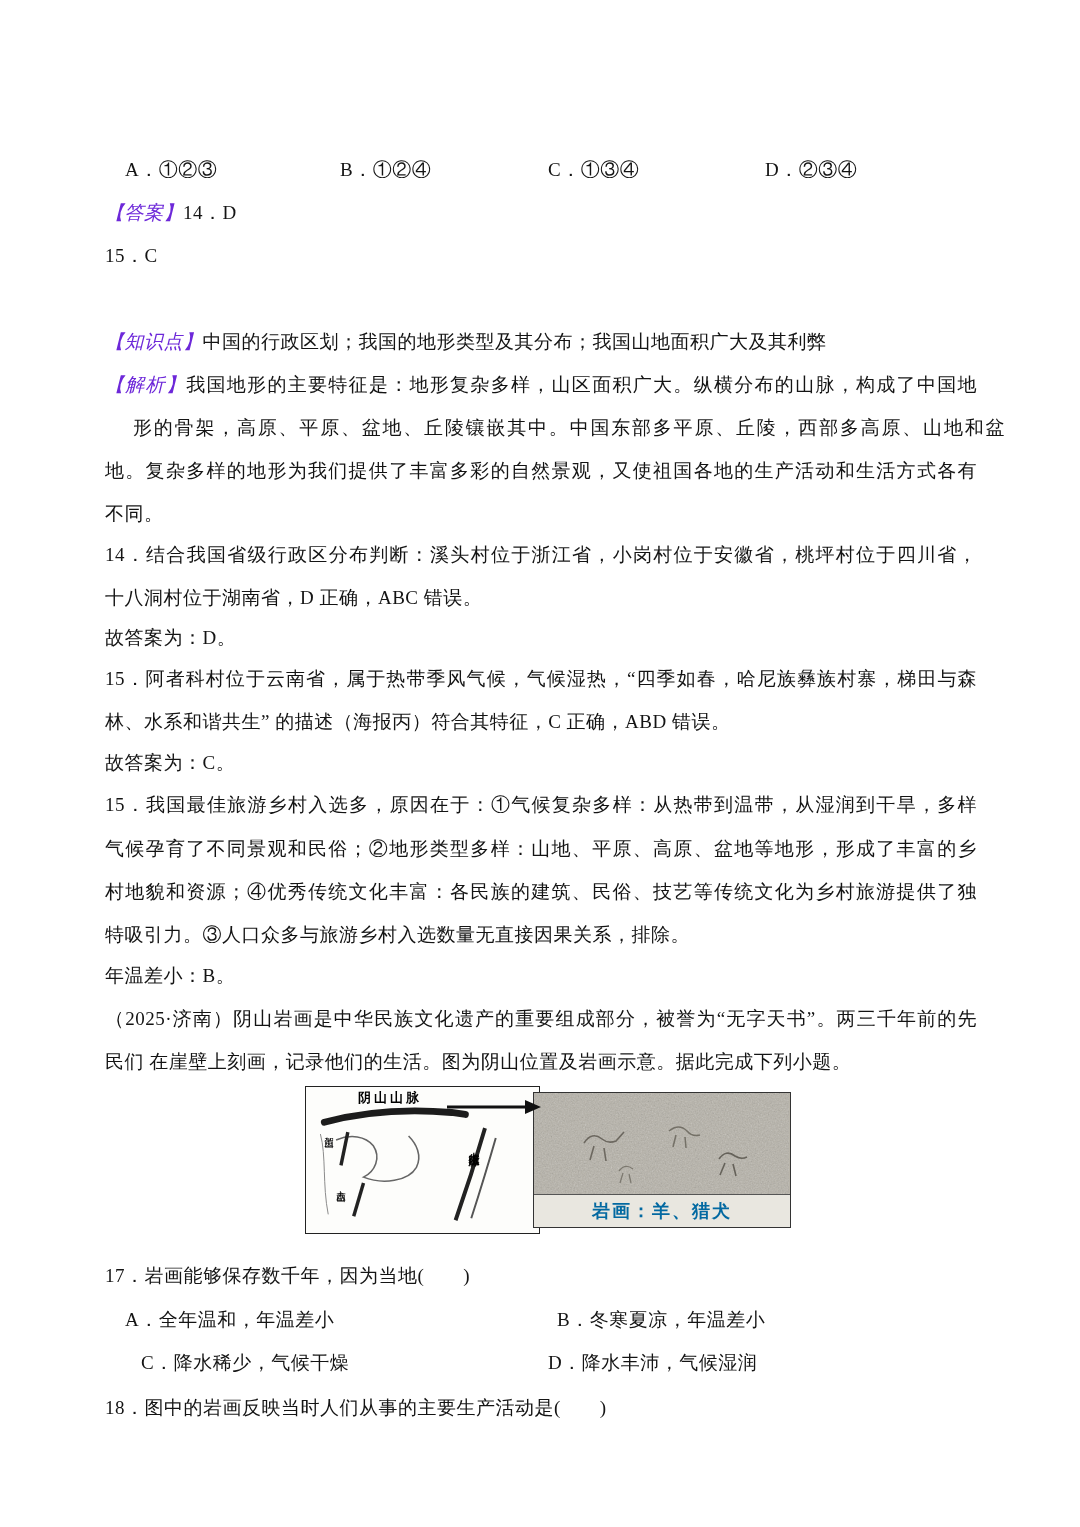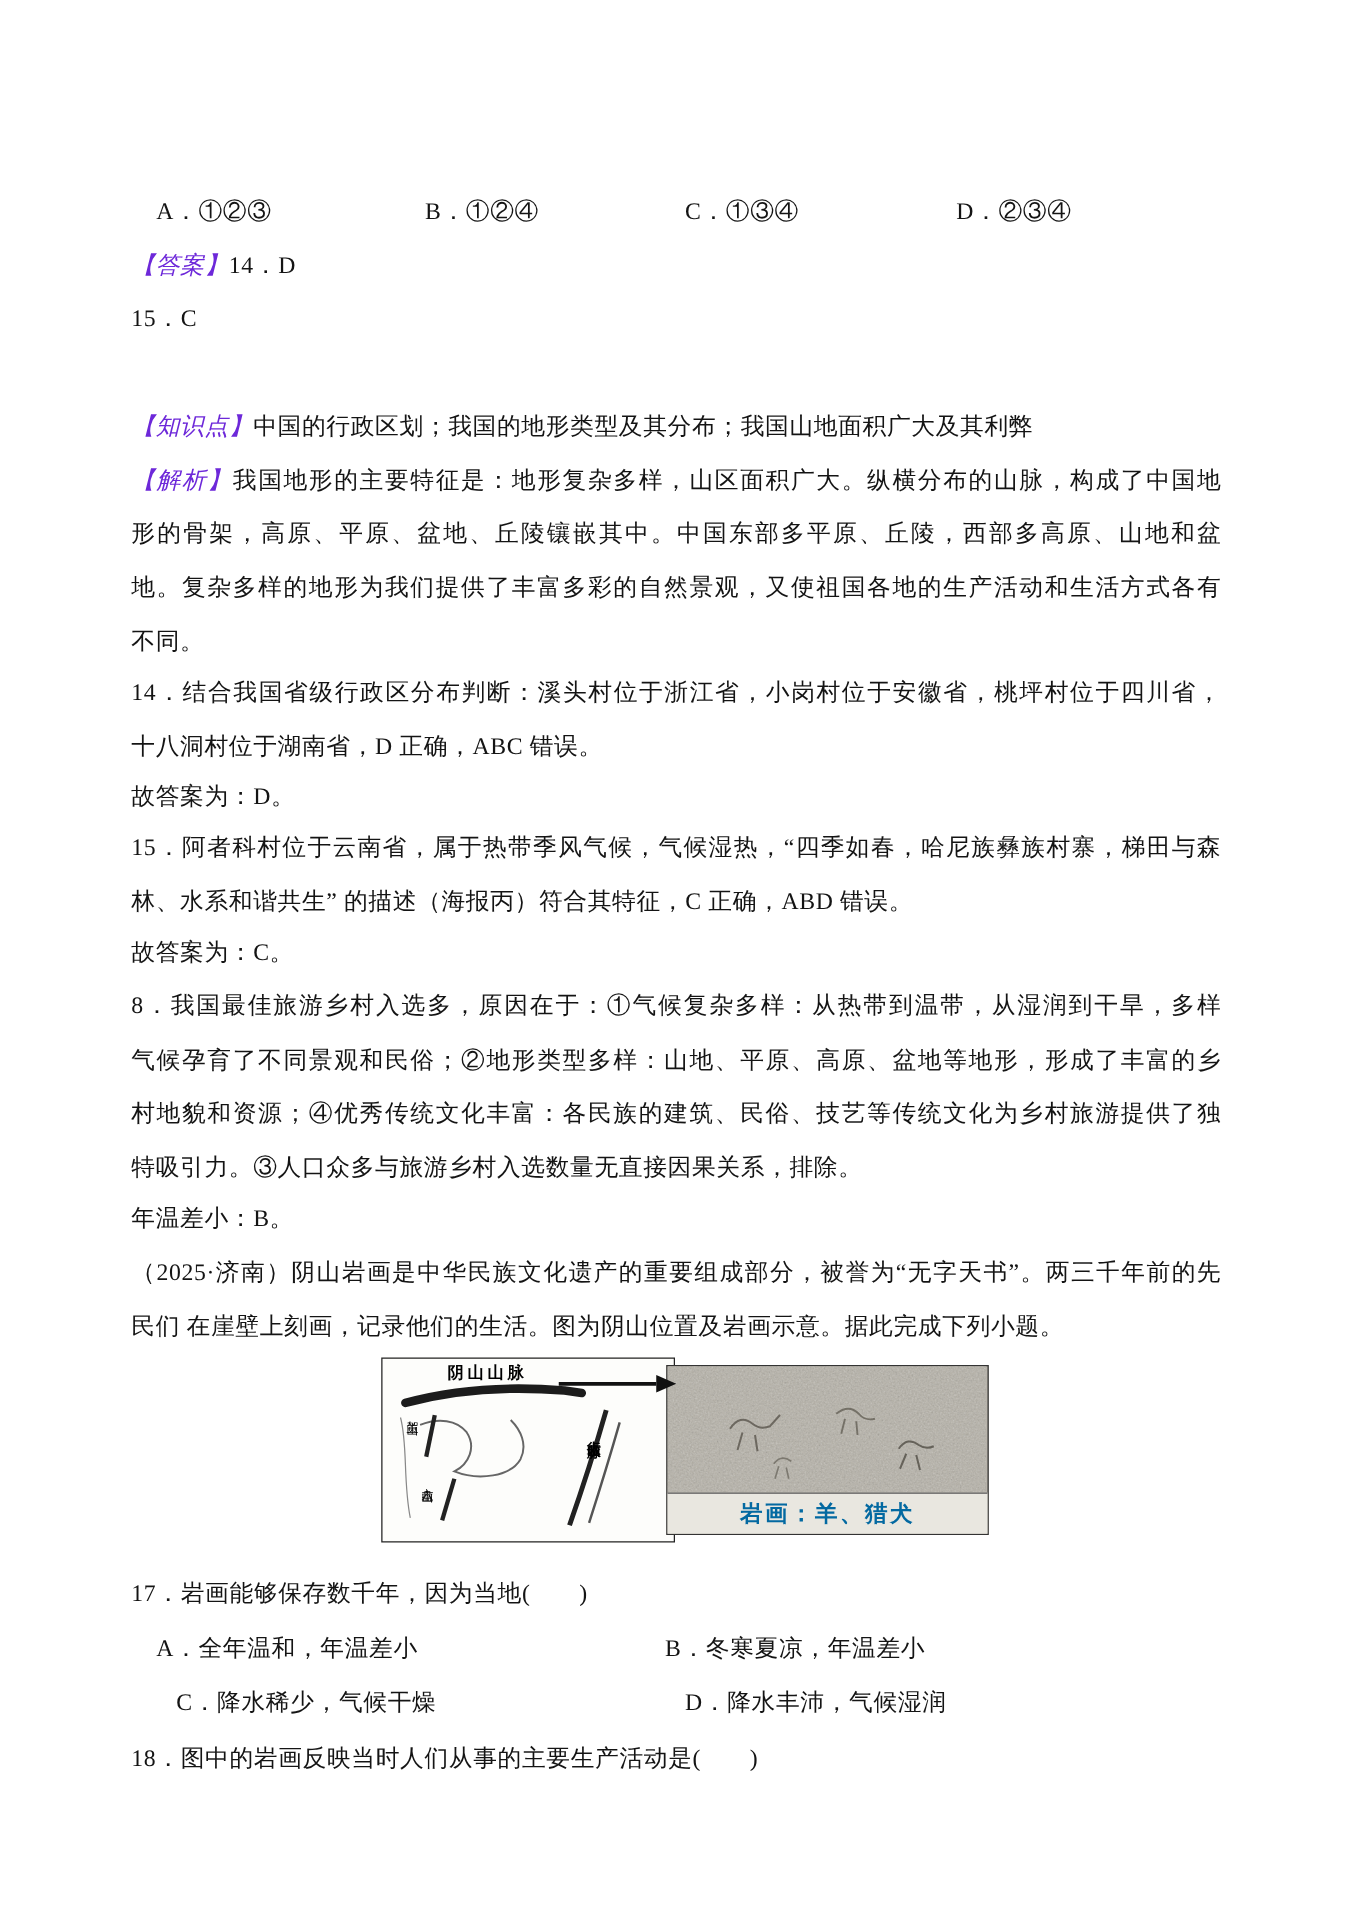--- a/index.html
+++ b/index.html
@@ -66,33 +66,33 @@
   </div>
   <div class="line" style="top:242px;">15．C</div>
 
   <div class="line" style="top:328px;">
     <span class="tag">【知识点】</span><span>中国的行政区划；我国的地形类型及其分布；我国山地面积广大及其利弊</span>
   </div>
 
   <div class="line fill" style="top:371px;">
     <span class="tag">【解析】</span><span>我国地形的主要特征是：地形复杂多样，山区面积广大。纵横分布的山脉，构成了中国地</span>
   </div>
-  <div class="line fill" style="top:414px;">形的骨架，高原、平原、盆地、丘陵镶嵌其中。中国东部多平原、丘陵，西部多高原、山地和盆</div>
+  <div class="line fill" style="top:414px;margin-left:28px;">形的骨架，高原、平原、盆地、丘陵镶嵌其中。中国东部多平原、丘陵，西部多高原、山地和盆</div>
   <div class="line fill" style="top:457px;">地。复杂多样的地形为我们提供了丰富多彩的自然景观，又使祖国各地的生产活动和生活方式各有</div>
   <div class="line" style="top:500px;">不同。</div>
 
   <div class="line fill" style="top:541px;">14．结合我国省级行政区分布判断：溪头村位于浙江省，小岗村位于安徽省，桃坪村位于四川省，</div>
   <div class="line" style="top:584px;">十八洞村位于湖南省，D 正确，ABC 错误。</div>
   <div class="line" style="top:624px;">故答案为：D。</div>
 
   <div class="line fill" style="top:665px;">15．阿者科村位于云南省，属于热带季风气候，气候湿热，“四季如春，哈尼族彝族村寨，梯田与森</div>
   <div class="line" style="top:708px;">林、水系和谐共生” 的描述（海报丙）符合其特征，C 正确，ABD 错误。</div>
   <div class="line" style="top:749px;">故答案为：C。</div>
 
-  <div class="line fill" style="top:791px;">8．我国最佳旅游乡村入选多，原因在于：①气候复杂多样：从热带到温带，从湿润到干旱，多样</div>
+  <div class="line fill" style="top:791px;">15．我国最佳旅游乡村入选多，原因在于：①气候复杂多样：从热带到温带，从湿润到干旱，多样</div>
   <div class="line fill" style="top:835px;">气候孕育了不同景观和民俗；②地形类型多样：山地、平原、高原、盆地等地形，形成了丰富的乡</div>
   <div class="line fill" style="top:878px;">村地貌和资源；④优秀传统文化丰富：各民族的建筑、民俗、技艺等传统文化为乡村旅游提供了独</div>
   <div class="line" style="top:921px;">特吸引力。③人口众多与旅游乡村入选数量无直接因果关系，排除。</div>
   <div class="line" style="top:962px;">年温差小：B。</div>
 
   <div class="line fill" style="top:1005px;">（2025·济南）阴山岩画是中华民族文化遗产的重要组成部分，被誉为“无字天书”。两三千年前的先</div>
   <div class="line" style="top:1048px;">民们 在崖壁上刻画，记录他们的生活。图为阴山位置及岩画示意。据此完成下列小题。</div>
 
   <div id="map-box">
     <svg viewBox="0 0 215 148" width="212" height="145">
@@ -135,19 +135,19 @@
       <path d="M50,50 q8,-12 18,-4 q6,5 14,2 l8,-9 m-30,14 l-4,14 m14,-12 l2,13" stroke="#5f5b52" stroke-width="1.6" fill="none" opacity="0.85"></path>
       <path d="M135,38 q10,-8 18,0 q5,6 13,4 m-24,0 l-3,12 m12,-10 l1,11" stroke="#646056" stroke-width="1.5" fill="none" opacity="0.8"></path>
       <path d="M185,66 q7,-10 16,-3 q6,4 12,1 m-22,6 l-5,12 m13,-11 l3,12" stroke="#57534b" stroke-width="1.6" fill="none" opacity="0.85"></path>
       <path d="M85,78 q6,-8 14,-2 m-10,4 l-3,10 m9,-9 l2,9" stroke="#6a665c" stroke-width="1.3" fill="none" opacity="0.75"></path>
     </svg>
     <div id="photo-caption">岩画：羊、猎犬</div>
   </div>
 
   <div class="line" style="top:1262px;">17．岩画能够保存数千年，因为当地(　　)</div>
   <div class="choice" style="top:1306px;left:125px;">A．全年温和，年温差小</div>
-  <div class="choice" style="top:1306px;left:532px;">B．冬寒夏凉，年温差小</div>
+  <div class="choice" style="top:1306px;left:557px;">B．冬寒夏凉，年温差小</div>
   <div class="choice" style="top:1349px;left:141px;">C．降水稀少，气候干燥</div>
   <div class="choice" style="top:1349px;left:548px;">D．降水丰沛，气候湿润</div>
 
   <div class="line" style="top:1394px;">18．图中的岩画反映当时人们从事的主要生产活动是(　　)</div>
 
 </div>
 
 </body></html>

